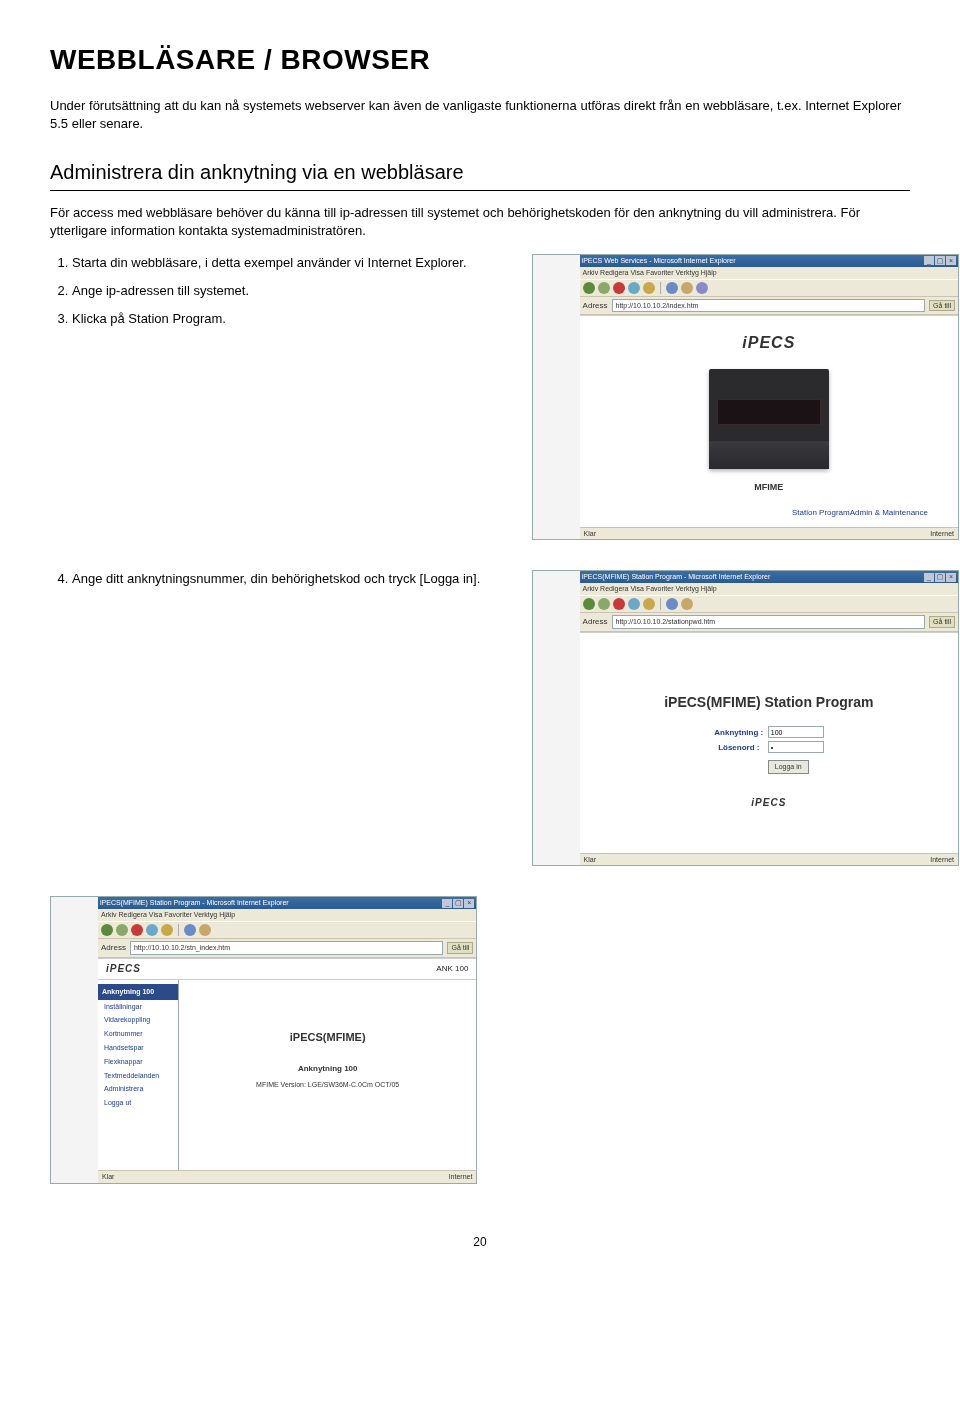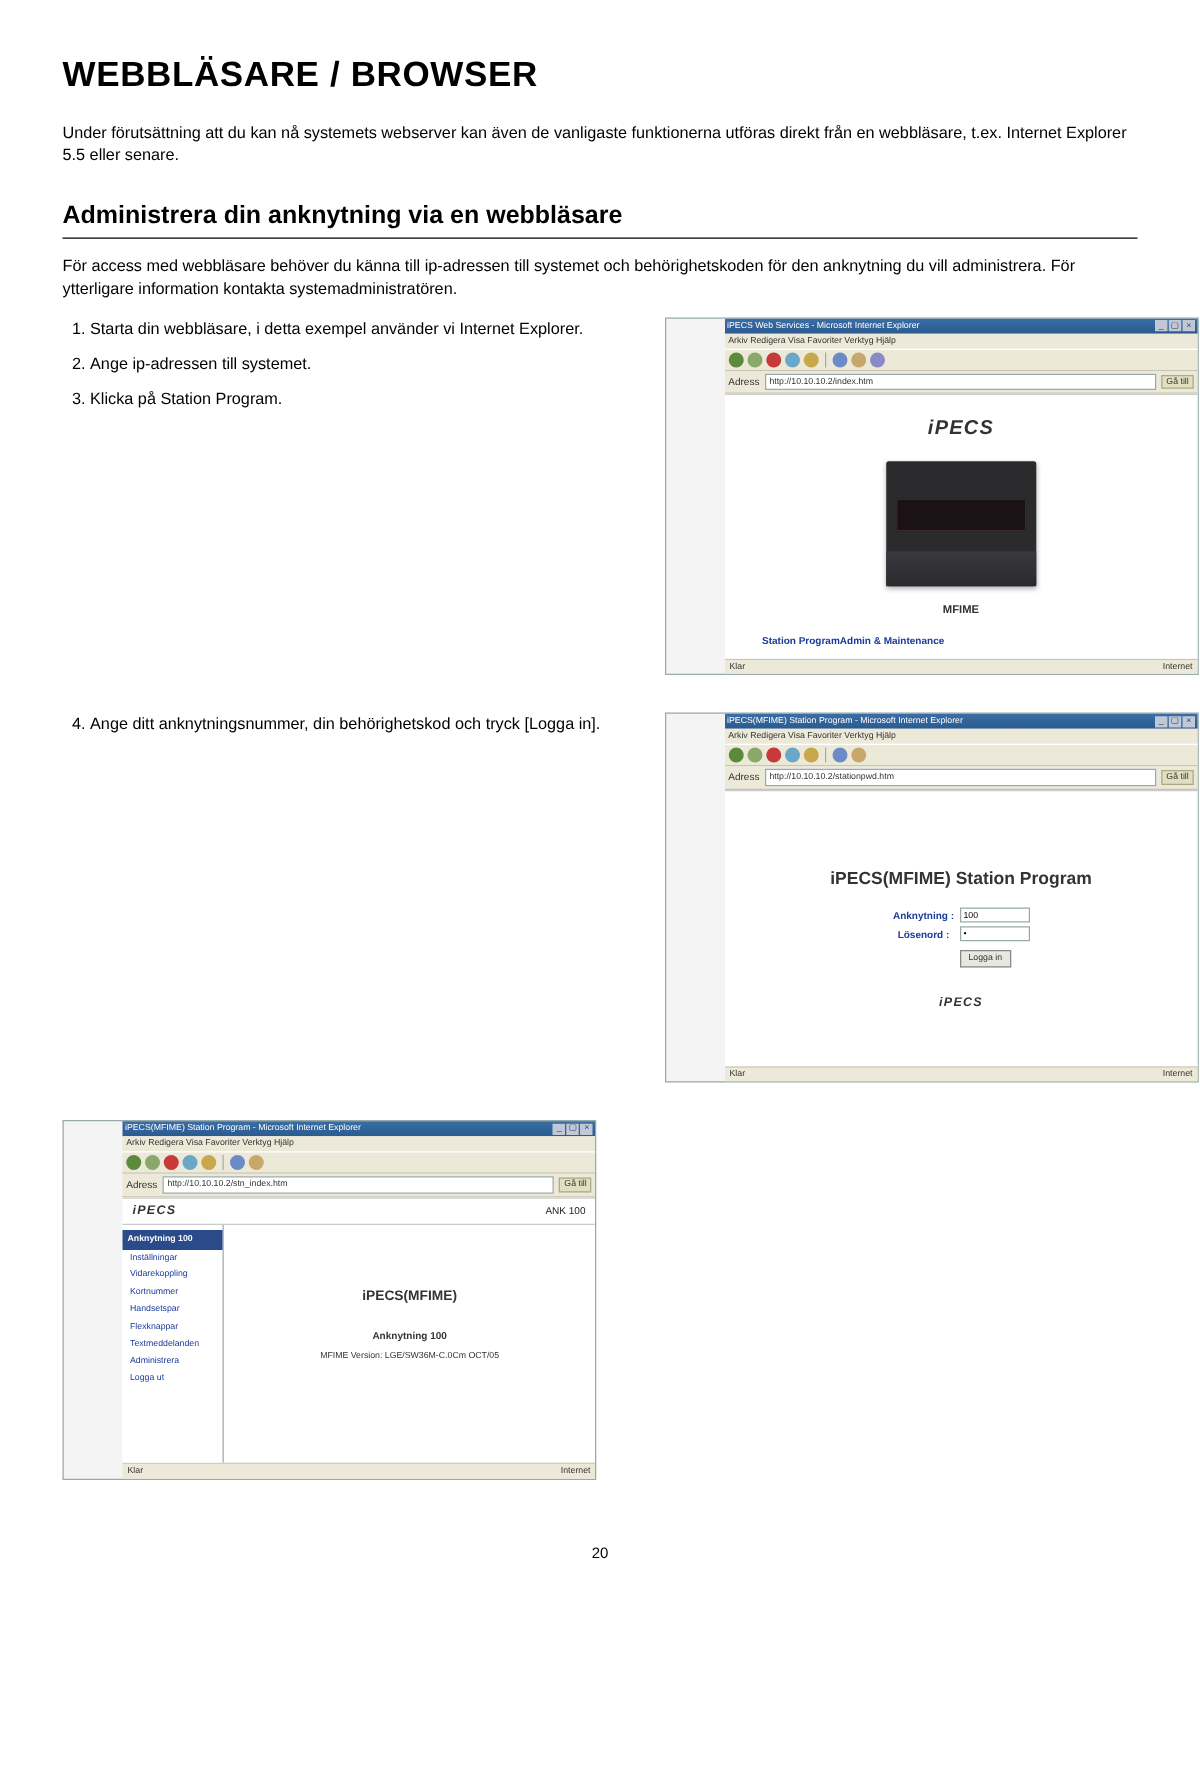--- a/index.html
+++ b/index.html
@@ -16,21 +16,21 @@
     font-weight: bold;
     font-size: 28px;
     margin: 0 0 18px 0;
     letter-spacing: 0.5px;
   }
   .intro {
     margin-bottom: 24px;
   }
   h2 {
     font-family: Arial, Helvetica, sans-serif;
-    font-weight: bold;
+    font-weight: normal;
     font-size: 20px;
     margin: 0 0 4px 0;
   }
   .hr {
     border: none;
     border-top: 1px solid #000;
     margin: 0 0 10px 0;
   }
   .subintro {
     margin-bottom: 14px;
@@ -176,25 +176,24 @@
     background: linear-gradient(#3a3a3e, #2a2a2e);
   }
   .sc1-model {
     text-align: center;
     font-weight: bold;
     font-size: 9px;
     margin-top: 12px;
   }
   .sc1-links {
     display: flex;
-    justify-content: flex-start;
+    justify-content: flex-end;
     padding: 14px 30px 8px 30px;
     font-size: 8px;
     color: #1a3a9a;
-    font-weight: bold;
   }
   
   .sc2-body {
     text-align: center;
     padding-top: 60px;
   }
   .sc2-title {
     font-weight: bold;
     font-size: 14px;
     margin-bottom: 14px;

